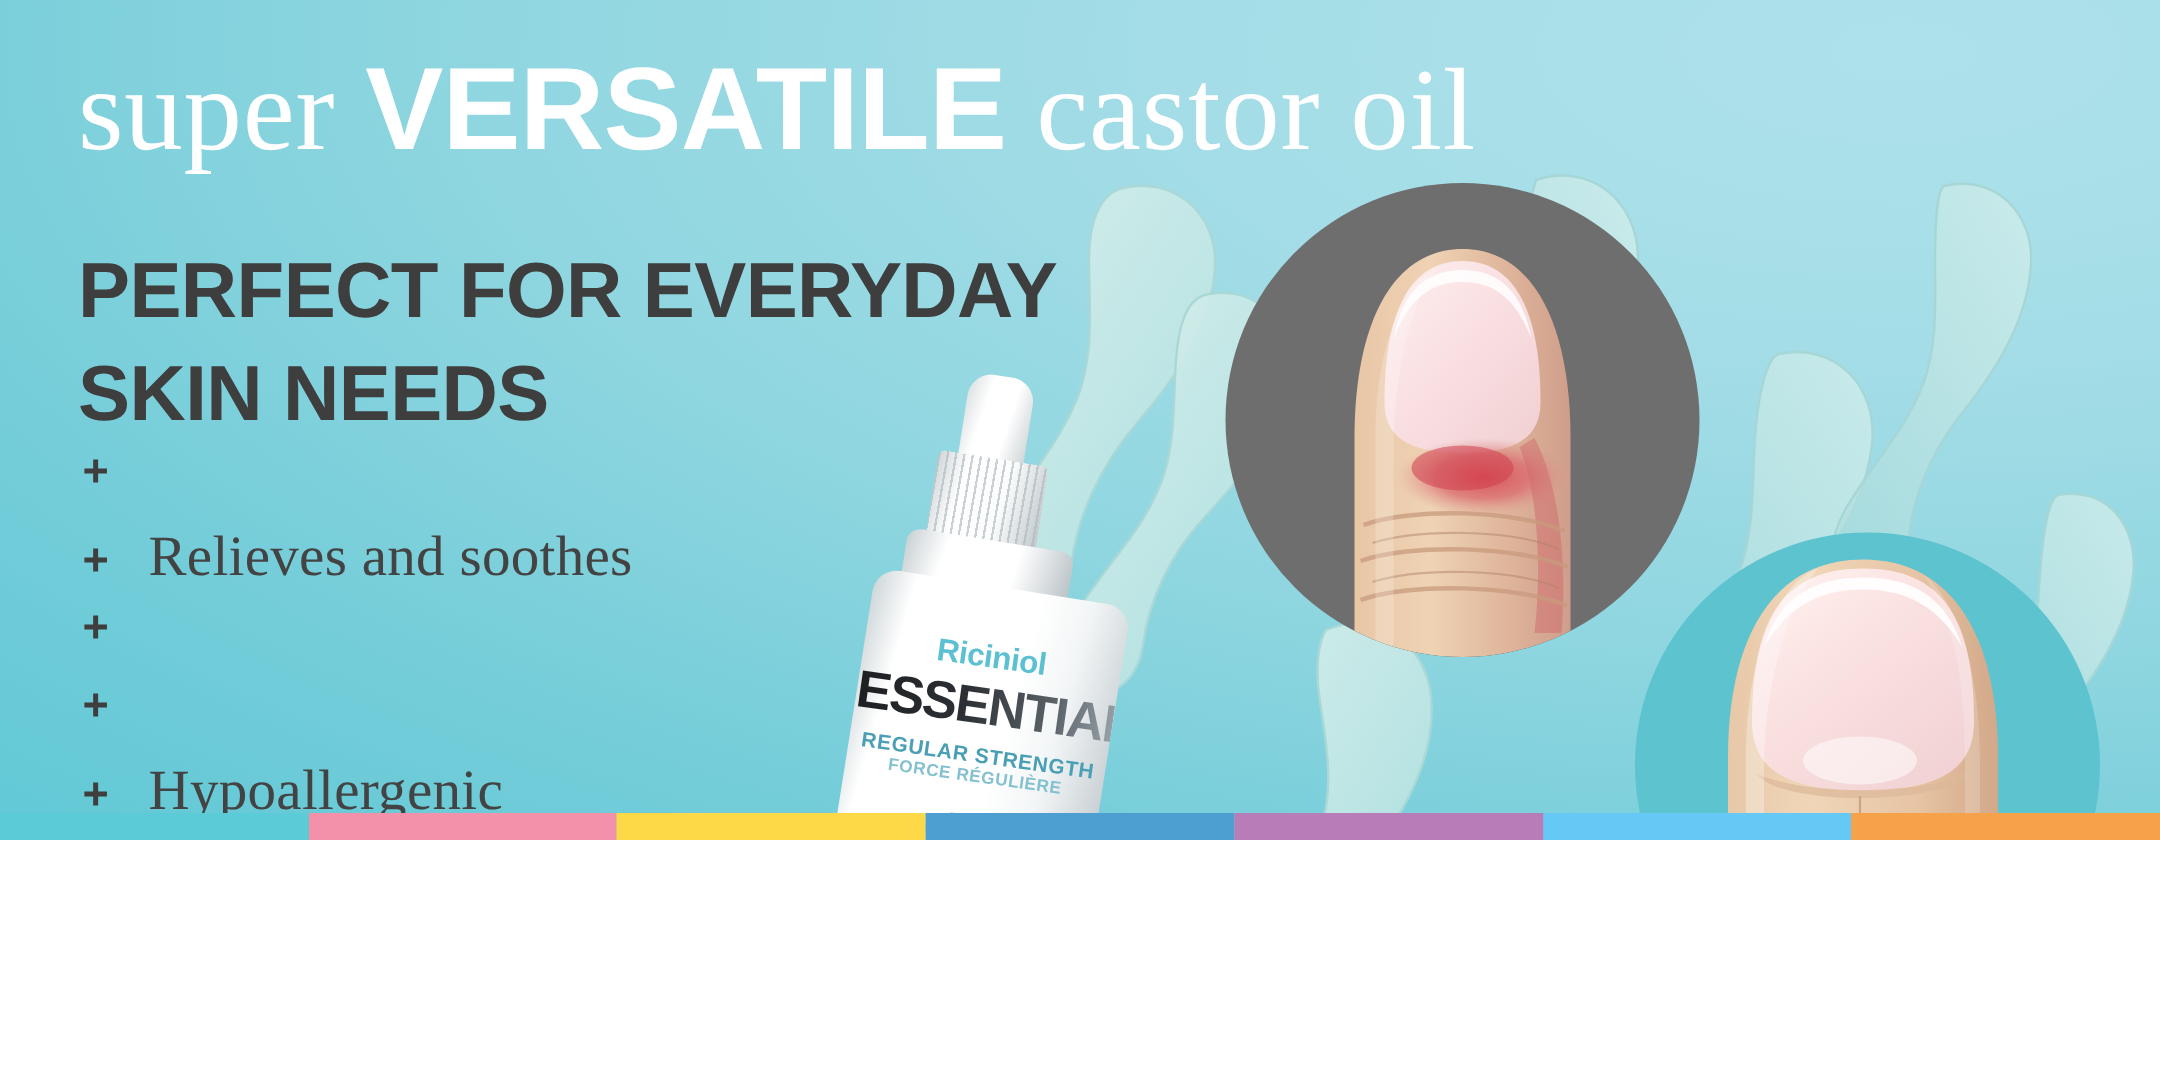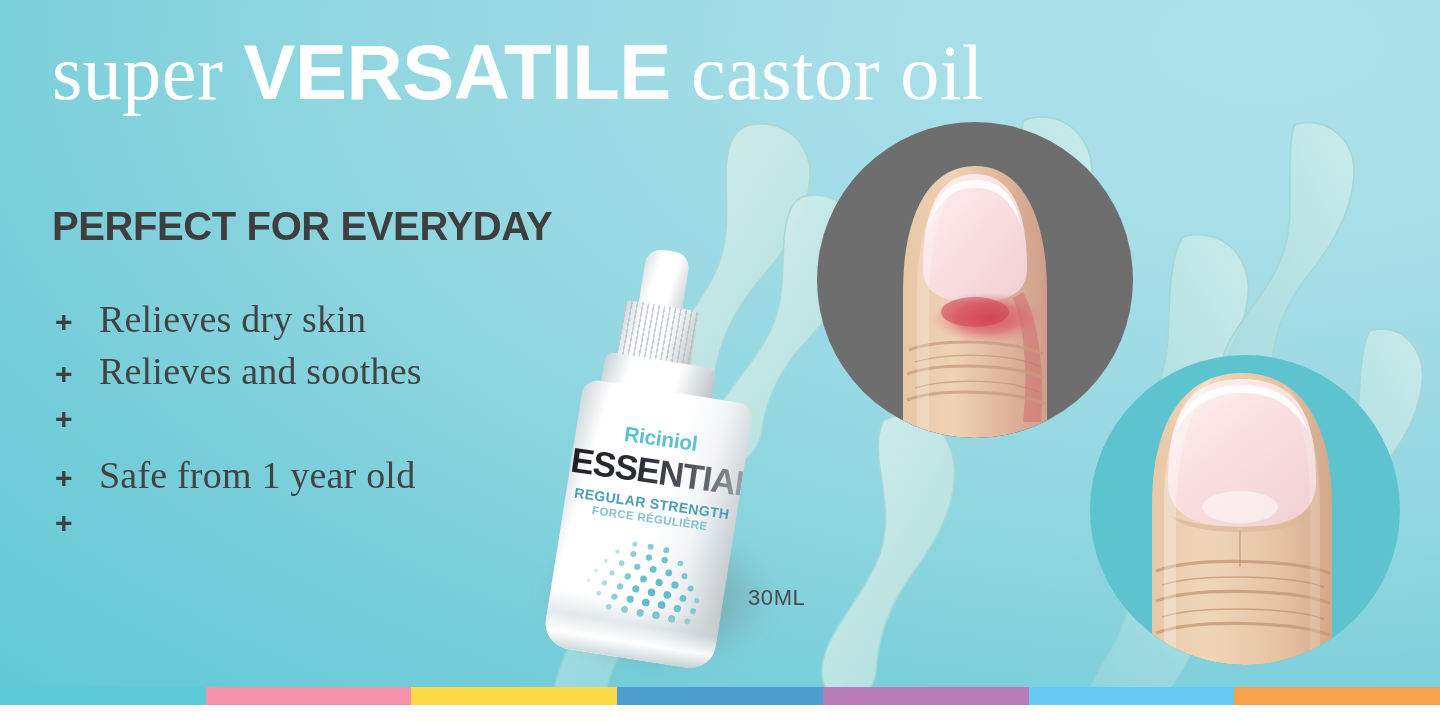--- a/index.html
+++ b/index.html
@@ -5,21 +5,21 @@
 <style>
   * { margin:0; padding:0; box-sizing:border-box; }
   html,body{
     width:1440px; height:721px; overflow:hidden;
     background:#ffffff;
     font-family:"Liberation Sans", sans-serif;
   }
 
   #banner{
     position:relative;
-    width:1440px; height:705px;
+    width:1440px; height:560px;
     overflow:hidden;
     background:
       radial-gradient(120% 130% at 88% 6%, #aee2ea 0%, #a4dde7 28%, #8fd6e0 55%, #74cdd9 80%, #64c9d6 100%);
   }
 
   
   .deco-layer{ position:absolute; inset:0; pointer-events:none; }
 
   
   .headline{
@@ -45,24 +45,23 @@
     vertical-align:baseline;
   }
 
   
   .subhead{
     position:absolute;
     left:52px; top:160px;
     color:#3e3e3e;
     font-family:"Liberation Sans", sans-serif;
     font-weight:700;
-    font-size:40px;
+    font-size:52px;
     line-height:1.33;
     letter-spacing:-0.4px;
-    margin-top:40px;
   }
   .subhead span{ display:block; }
 
   
   .benefits{
     position:absolute;
     left:55px; top:300px;
     list-style:none;
   }
   .benefit{
@@ -279,40 +278,40 @@
                l-60,0 c4,-30 24,-56 38,-84 c12,-26 14,-54 14,-62 c0,-10 10,-14 18,-15 z" opacity="0.6"></path>
     </g>
   </svg>
 
   <h1 class="headline">
     <span class="hl-serif">super </span><span class="hl-bold">VERSATILE</span><span class="hl-serif"> castor oil</span>
   </h1>
 
   <h2 class="subhead">
     <span>PERFECT FOR EVERYDAY</span>
+    <span>SKIN NEEDS</span>
   </h2>
 
   <ul class="benefits">
     <li class="benefit">
       <span class="benefit-plus">+</span>
-      <span class="benefit-text">Relieves dry skin</span>
     </li>
     <li class="benefit">
       <span class="benefit-plus">+</span>
       <span class="benefit-text">Relieves and soothes</span>
     </li>
     <li class="benefit">
       <span class="benefit-plus">+</span>
     </li>
     <li class="benefit">
       <span class="benefit-plus">+</span>
-      <span class="benefit-text">Safe from 1 year old</span>
     </li>
     <li class="benefit">
       <span class="benefit-plus">+</span>
+      <span class="benefit-text">Hypoallergenic</span>
     </li>
   </ul>
 
   <div class="photo-circle" id="circle-before">
     <svg viewBox="0 0 316 316" width="316" height="316">
       <defs>
         <linearGradient id="nailA" x1="0" y1="0" x2="1" y2="1">
           <stop offset="0%" stop-color="#fdeff0"></stop>
           <stop offset="45%" stop-color="#fae0e2"></stop>
           <stop offset="100%" stop-color="#f0cfd2"></stop>

